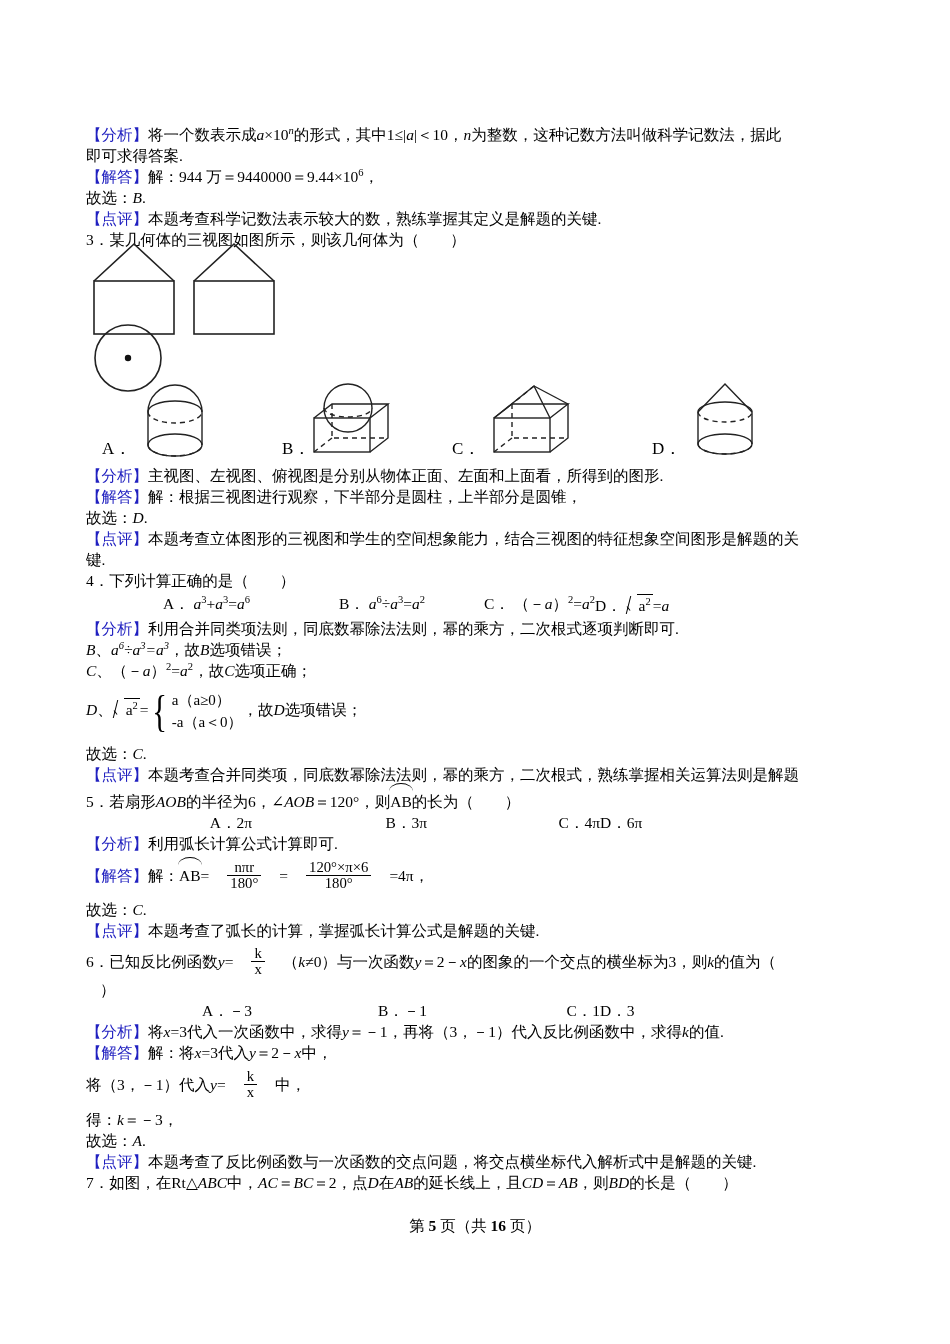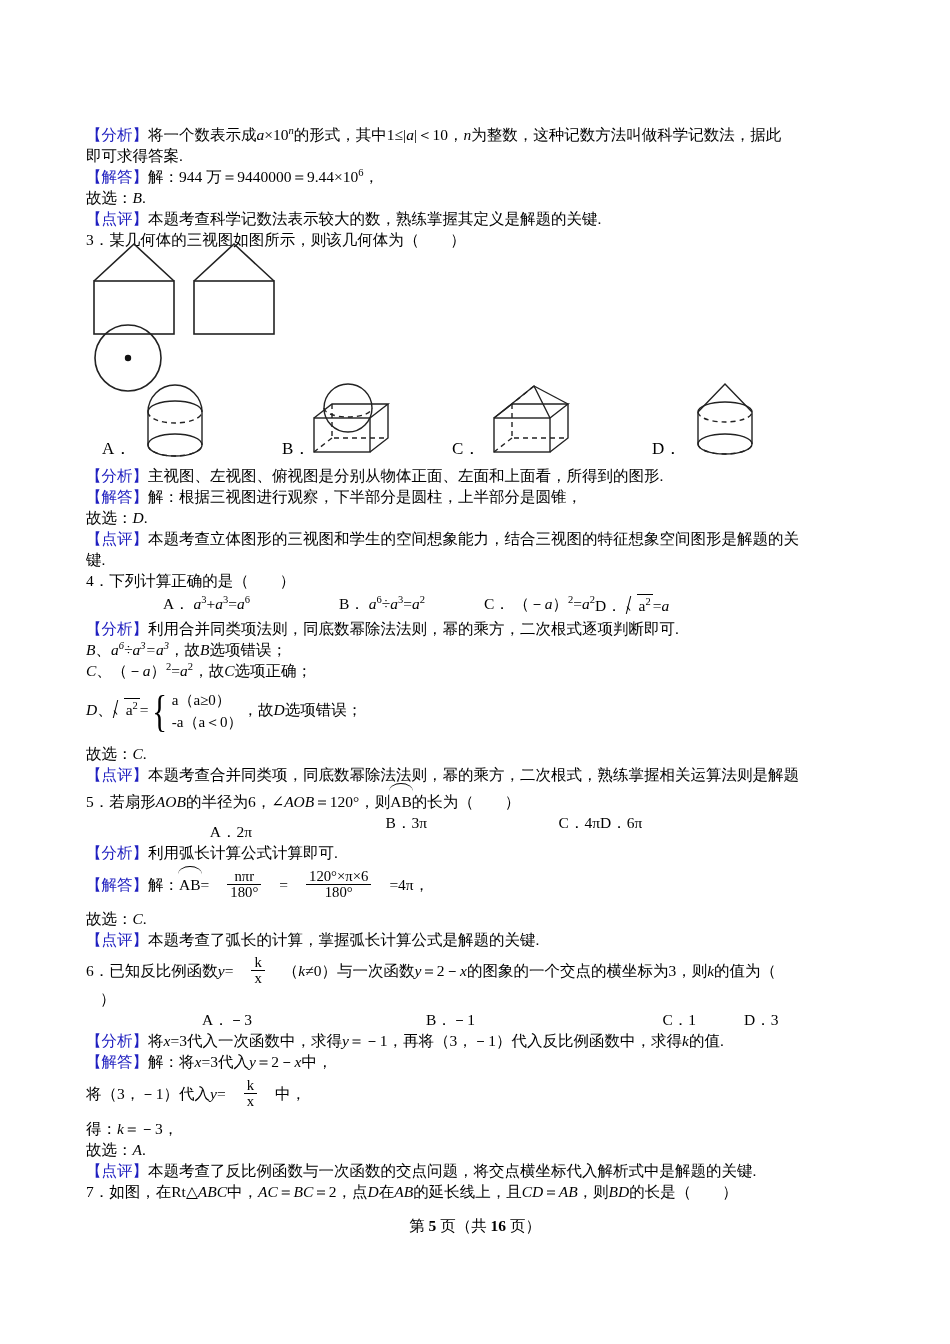--- a/index.html
+++ b/index.html
@@ -319,21 +319,21 @@
 
     <div class="line">
       <span class="tag">【点评】</span><span>本题考查合并同类项，同底数幂除法法则，幂的乘方，二次根式，熟练掌握相关运算法则是解题</span>
     </div>
 
     <div class="line" style="padding-top:1px;">
       <span>5．</span><span>若扇形</span><span class="mathvar">AOB</span><span>的半径为6，∠</span><span class="mathvar">AOB</span><span>＝120°，则</span><span class="arcover"><span class="arcmark"></span><span>AB</span></span><span>的长为（　　）</span>
     </div>
 
     <div class="opts" style="padding-left:14px;">
-      <span class="opt" style="width:152px;margin-top:9px;"><span>A．</span><span>2π</span></span>
+      <span class="opt" style="width:152px;"><span>A．</span><span>2π</span></span>
       <span class="opt" style="width:175px;"><span>B．</span><span>3π</span></span>
       <span class="opt" style="width:173px;"><span>C．</span><span>4π</span></span>
       <span class="opt"><span>D．</span><span>6π</span></span>
     </div>
 
     <div class="line">
       <span class="tag">【分析】</span><span>利用弧长计算公式计算即可.</span>
     </div>
 
     <div class="line" style="padding-top:6px; padding-bottom:6px;">
@@ -346,21 +346,21 @@
 
     <div class="line">
       <span class="tag">【点评】</span><span>本题考查了弧长的计算，掌握弧长计算公式是解题的关键.</span>
     </div>
 
     <div class="line" style="padding-top:6px;">
       <span>6．</span><span>已知反比例函数</span><span class="mathvar">y</span><span>=</span><span class="frac"><span class="num">k</span><span class="den">x</span></span><span>（</span><span class="mathvar">k</span><span>≠0）与一次函数</span><span class="mathvar">y</span><span>＝2－</span><span class="mathvar">x</span><span>的图象的一个交点的横坐标为3，则</span><span class="mathvar">k</span><span>的值为（</span>
     </div>
     <div class="line" style="padding-left:14px;">）</div>
 
-    <div class="opts" style="padding-left:14px;gap:48px;">
+    <div class="opts" style="padding-left:14px;">
       <span class="opt" style="width:152px;"><span>A．</span><span>－3</span></span>
       <span class="opt" style="width:175px;"><span>B．</span><span>－1</span></span>
       <span class="opt" style="width:173px;"><span>C．</span><span>1</span></span>
       <span class="opt"><span>D．</span><span>3</span></span>
     </div>
 
     <div class="line">
       <span class="tag">【分析】</span><span>将</span><span class="mathvar">x</span><span>=3代入一次函数中，求得</span><span class="mathvar">y</span><span>＝－1，再将（3，－1）代入反比例函数中，求得</span><span class="mathvar">k</span><span>的值.</span>
     </div>
 

